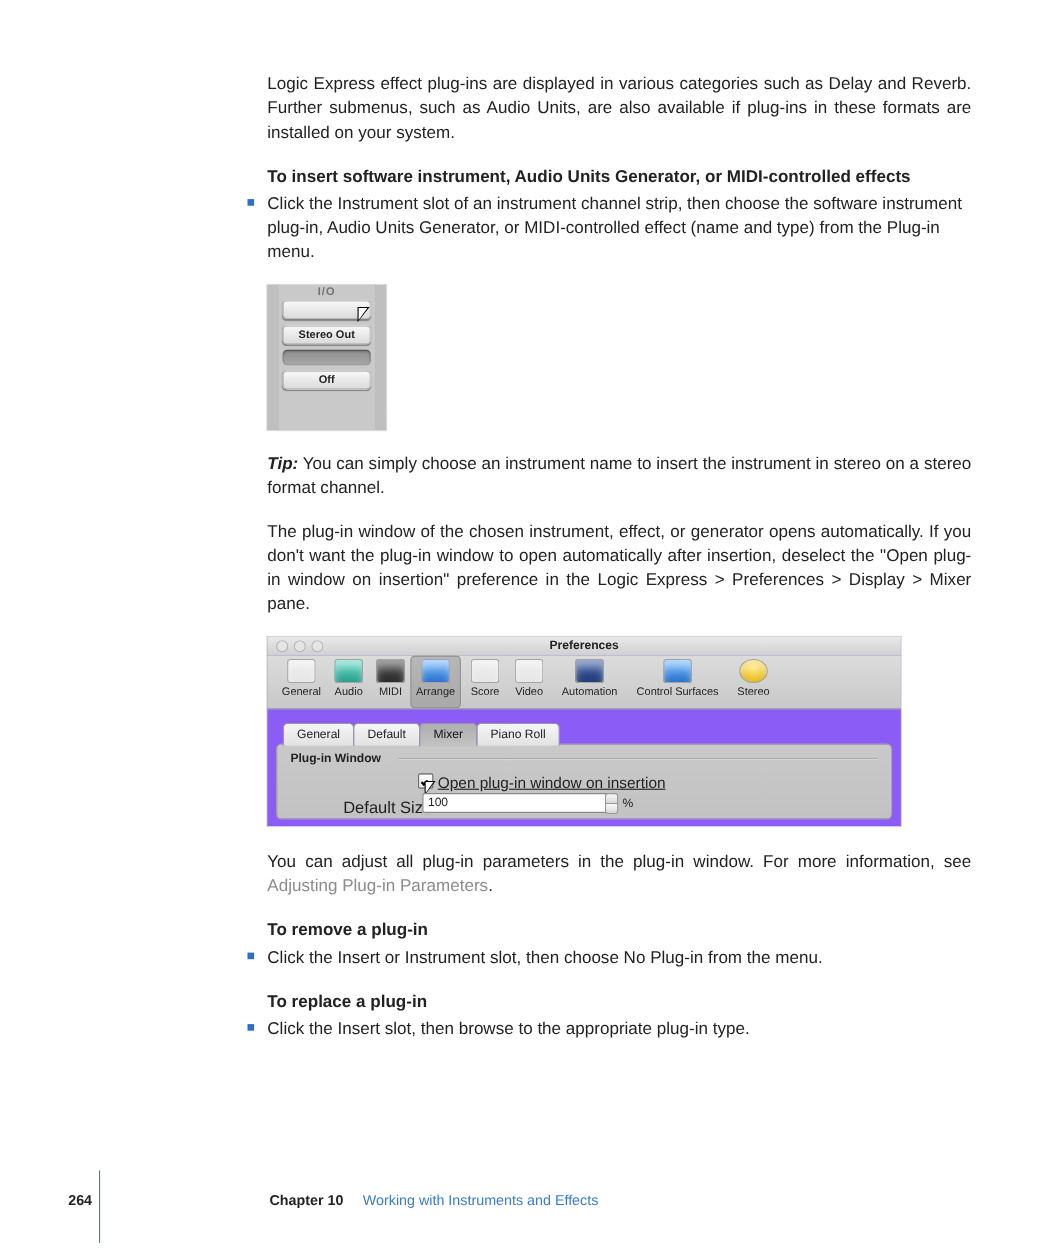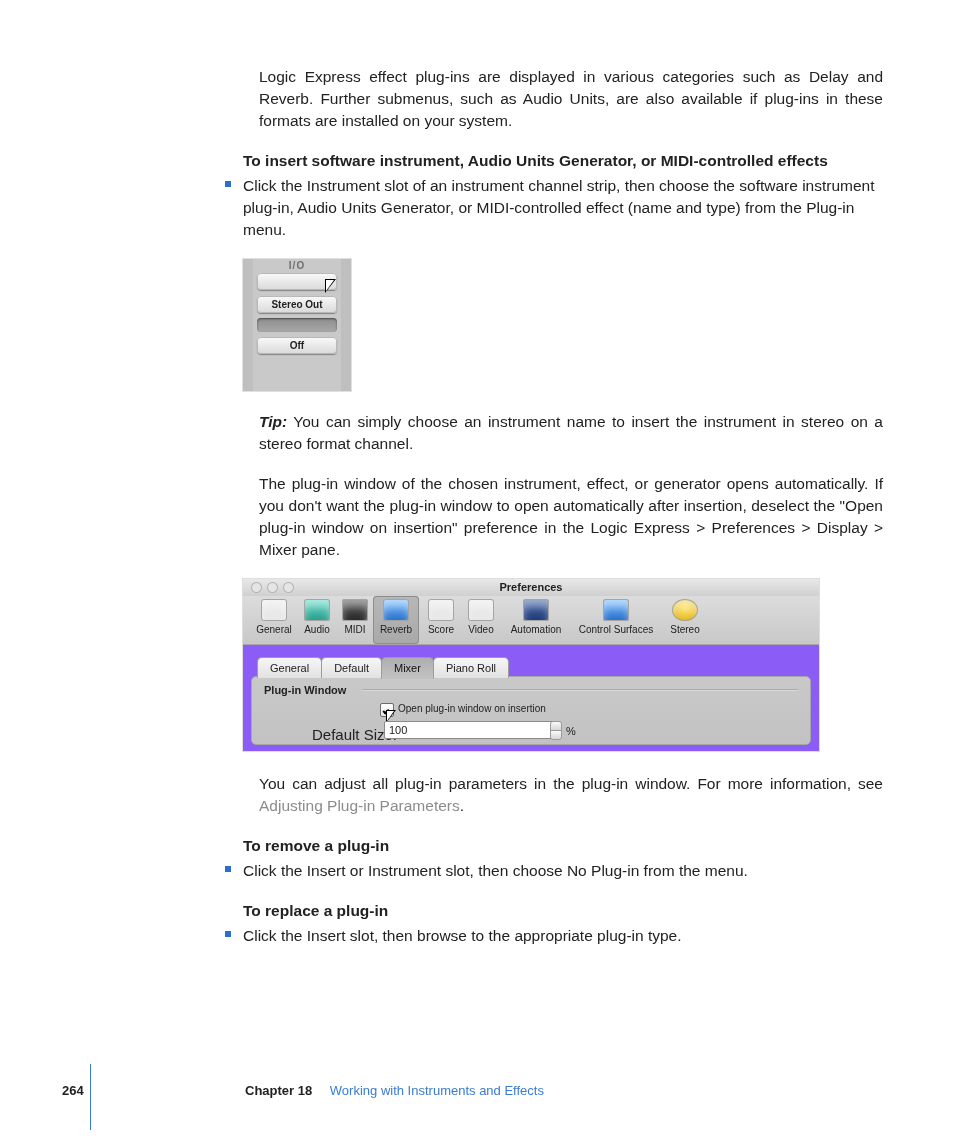--- a/index.html
+++ b/index.html
@@ -1,18 +1,18 @@
 <!DOCTYPE html>
 <html><head>
 <meta charset="utf-8">
 <style>
   html, body { margin:0; padding:0; background:#fff; }
   body { width:954px; height:1145px; font-family:"Myriad Pro","Segoe UI","Helvetica Neue",Arial,sans-serif; color:#222; font-size:15.5px; line-height:1.42; position:relative; }
   .content { position:absolute; left:243px; top:66px; width:640px; }
-  p { margin:0 0 18px 16px; text-align:justify; }
+  p { margin:0 0 18px 0; text-align:justify; }
   .tip-line .tip-label { font-style:italic; font-weight:600; }
   .bullet-block { position:relative; padding-left:0; margin-bottom:18px; }
   .bullet-block .sq { position:absolute; left:-18px; top:6px; width:6px; height:6px; background:#2a6fc9; }
   .heading { font-weight:600; margin:0 0 3px 0; }
   .link-gray { color:#8c8c8c; }
 
   
   .io-strip { width:108px; height:132px; margin:6px 0 20px 0; position:relative;
     background:linear-gradient(#c7c7c7,#bdbdbd); border:0; box-shadow:0 0 0 1px #e0e0e0; }
   .io-strip .rail-l,.io-strip .rail-r{position:absolute;top:0;bottom:0;width:10px;background:#bfbfbf;}
@@ -51,21 +51,21 @@
     background:linear-gradient(#f6f6f6,#e2e2e2);border-radius:5px 5px 0 0;margin-right:-1px;position:relative;top:1px;}
   .subtab.active{background:linear-gradient(#aeaeae,#c2c2c2);color:#111;z-index:3;border-bottom:1px solid #c2c2c2;}
 
   .panel{position:absolute;left:8px;right:8px;top:97px;bottom:6px;border:1px solid #a7a7a7;border-radius:5px;
     background:linear-gradient(#c9c9c9,#c2c2c2);}
   .group-lbl{position:absolute;left:12px;top:6px;font-weight:600;font-size:11px;}
   .group-line{position:absolute;left:110px;right:12px;top:12px;height:1px;background:#ababab;box-shadow:0 1px 0 #d7d7d7;}
   .chk{position:absolute;left:128px;top:26px;width:12px;height:12px;border:1px solid #6b6b6b;border-radius:2px;
     background:linear-gradient(#fff,#e7e7e7);} 
   .chk::after{content:"";position:absolute;left:2px;top:5px;width:4px;height:2px;border-left:2px solid #000;border-bottom:2px solid #000;transform:rotate(-45deg);}
-  .chk-lbl{position:absolute;left:146px;top:25px;font-size:10px;}
+  .chk-lbl{position:absolute;left:146px;top:25px;font-size:14px;text-decoration:underline;}
   .ds-lbl{position:absolute;left:60px;top:47px;font-size:15px;text-align:center;}
   .ds-field{position:absolute;left:132px;top:44px;width:164px;height:16px;background:#fff;border:1px solid #8a8a8a;border-radius:2px;font-size:11px;padding:0 4px;line-height:16px;}
   .ds-step{position:absolute;left:298px;top:44px;width:10px;height:18px;}
   .ds-step .up,.ds-step .dn{position:absolute;left:0;width:10px;height:8px;background:linear-gradient(#fafafa,#d7d7d7);border:1px solid #9a9a9a;}
   .ds-step .up{top:0;border-radius:3px 3px 0 0;} .ds-step .dn{top:9px;border-radius:0 0 3px 3px;}
   .ds-pct{position:absolute;left:314px;top:47px;font-size:11px;}
 
   .cursor2{position:absolute;left:134px;top:33px;}
   .cursor2::before{content:"";position:absolute;border-left:10px solid #000;border-bottom:13px solid transparent;}
   .cursor2::after{content:"";position:absolute;left:1px;top:1px;border-left:7px solid #fff;border-bottom:10px solid transparent;}
@@ -125,21 +125,21 @@
       <div class="tb-item" style="left:56px;width:36px">
           <div class="tb-ico teal"></div>
           <span class="lbl">Audio</span>
         </div>
       <div class="tb-item" style="left:96px;width:32px">
           <div class="tb-ico dark"></div>
           <span class="lbl">MIDI</span>
         </div>
       <div class="tb-item sel" style="left:130px;width:46px">
           <div class="tb-ico blue"></div>
-          <span class="lbl">Reverb</span>
+          <span class="lbl">Arrange</span>
         </div>
       <div class="tb-item" style="left:180px;width:36px">
           <div class="tb-ico"></div>
           <span class="lbl">Score</span>
         </div>
       <div class="tb-item" style="left:220px;width:36px">
           <div class="tb-ico"></div>
           <span class="lbl">Video</span>
         </div>
       <div class="tb-item" style="left:262px;width:62px">
@@ -192,16 +192,16 @@
     <span class="sq"></span>
     <span>Click the Insert slot, then browse to the appropriate plug-in type.</span>
   </div>
 
 </div>
 
 <div class="footer">
   <div class="rule"></div>
   <span class="pg">264</span>
   <span class="chap">
-    <span class="c1">Chapter 18</span>
+    <span class="c1">Chapter 10</span>
     <span class="c2">Working with Instruments and Effects</span>
   </span>
 </div>
 
 </body></html>

